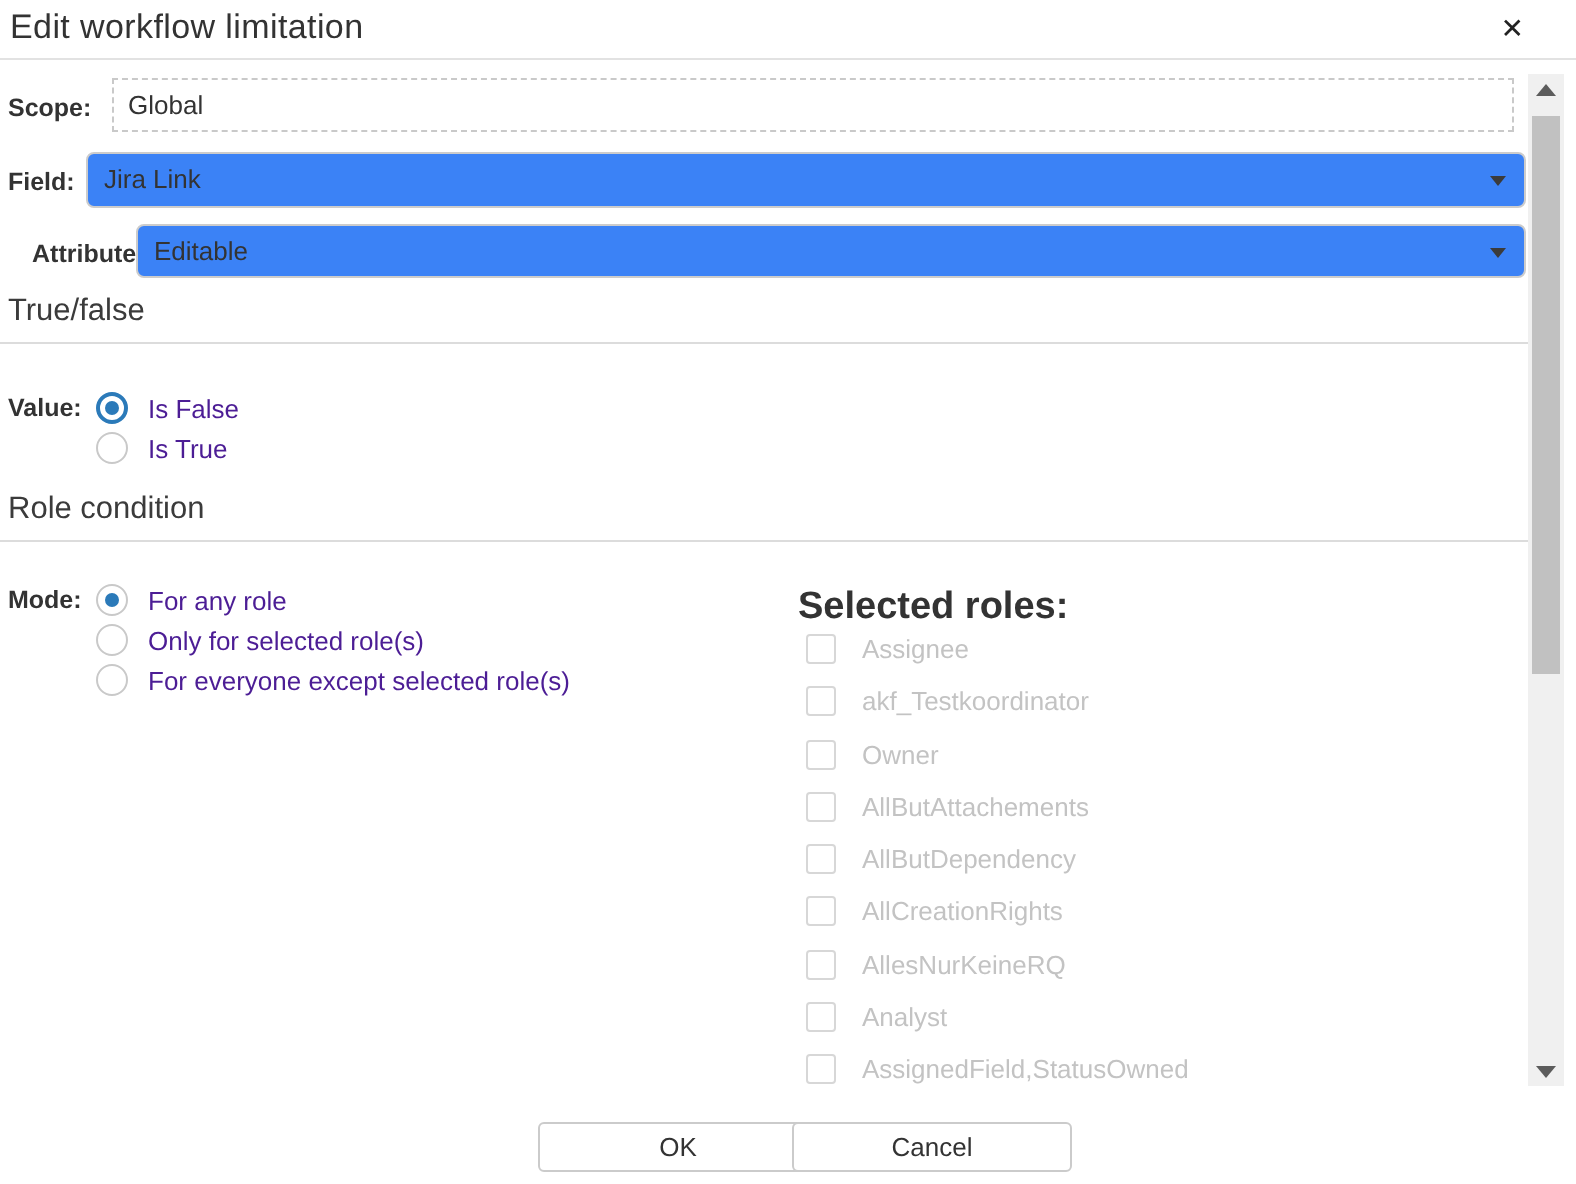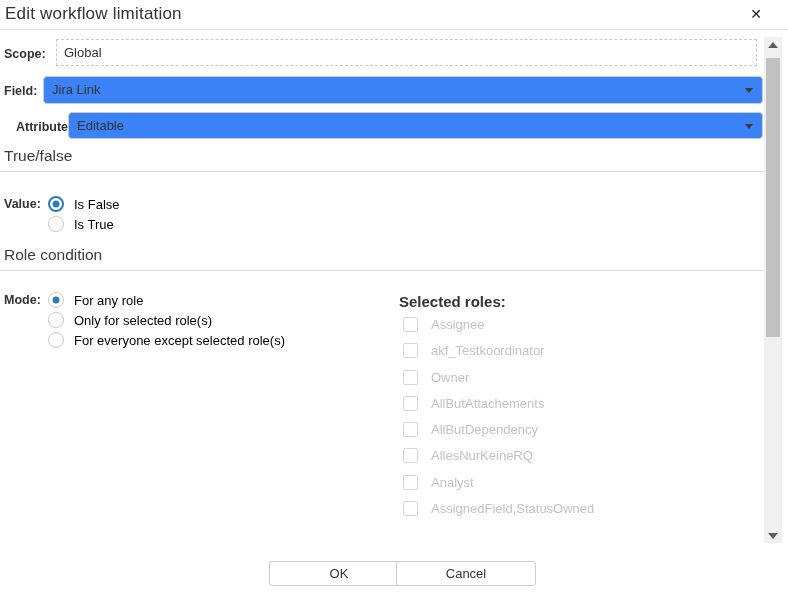--- a/index.html
+++ b/index.html
@@ -69,24 +69,24 @@
     background: #fff; position: relative; flex: 0 0 auto;
     cursor: pointer;
   }
   .radio.ring-blue { border: 2px solid #2b7ab9; }
   .radio.ring-gray { border: 1px solid #c9c9c9; }
   .radio.dot-blue::after {
     content: ""; position: absolute; left: 50%; top: 50%;
     width: 7px; height: 7px; border-radius: 50%;
     background: #2b7ab9; transform: translate(-50%, -50%);
   }
-  .radio-label { margin-left: 10px; color: #000000; font-size: 13px; cursor: pointer; }
-
-  
-  .roles-heading { position: absolute; left: 399px; top: 293px; font-weight: 700; font-size: 15px; color: #333; }
+  .radio-label { margin-left: 10px; color: #4c1d95; font-size: 13px; cursor: pointer; }
+
+  
+  .roles-heading { position: absolute; left: 399px; top: 293px; font-weight: 700; font-size: 19px; color: #333; }
   .roles-list { position: absolute; left: 403px; top: 317px; }
   .role-row { height: 26.3px; display: flex; align-items: flex-start; }
   .role-checkbox {
     width: 15px; height: 15px; border: 1px solid #d7d7d7; border-radius: 2px;
     background: #fff; flex: 0 0 auto;
   }
   .role-label { margin-left: 13px; color: #c3c3c3; font-size: 13px; line-height: 15px; }
 
   
   .scrollbar {
@@ -187,20 +187,24 @@
     <div class="role-checkbox"></div>
     <span class="role-label">Owner</span>
   </div>
   <div class="role-row">
     <div class="role-checkbox"></div>
     <span class="role-label">AllButAttachements</span>
   </div>
   <div class="role-row">
     <div class="role-checkbox"></div>
     <span class="role-label">AllButDependency</span>
+  </div>
+  <div class="role-row">
+    <div class="role-checkbox"></div>
+    <span class="role-label">AllCreationRights</span>
   </div>
   <div class="role-row">
     <div class="role-checkbox"></div>
     <span class="role-label">AllesNurKeineRQ</span>
   </div>
   <div class="role-row">
     <div class="role-checkbox"></div>
     <span class="role-label">Analyst</span>
   </div>
   <div class="role-row">

